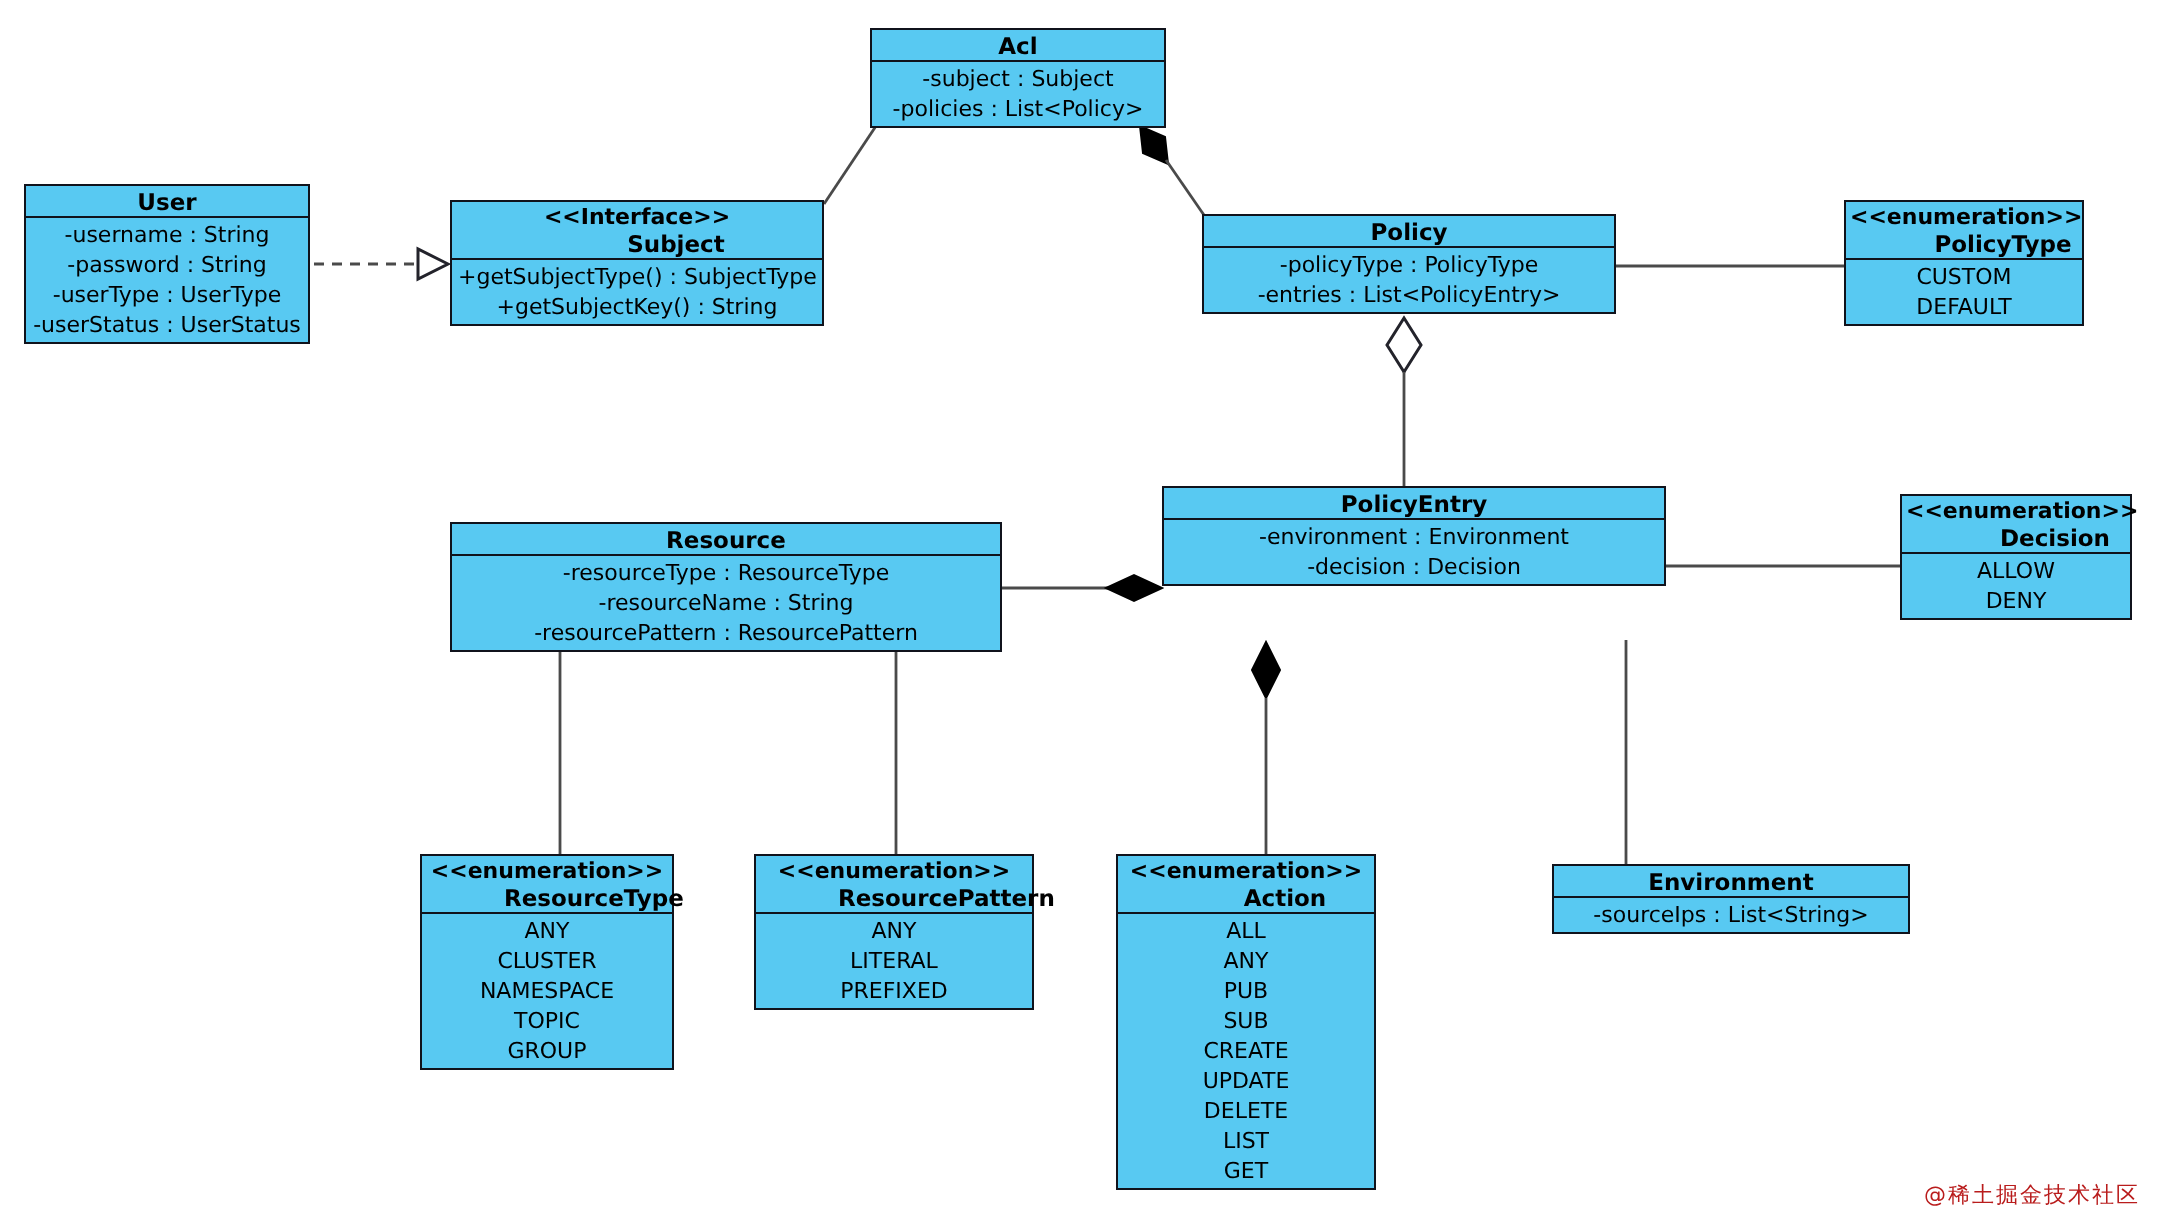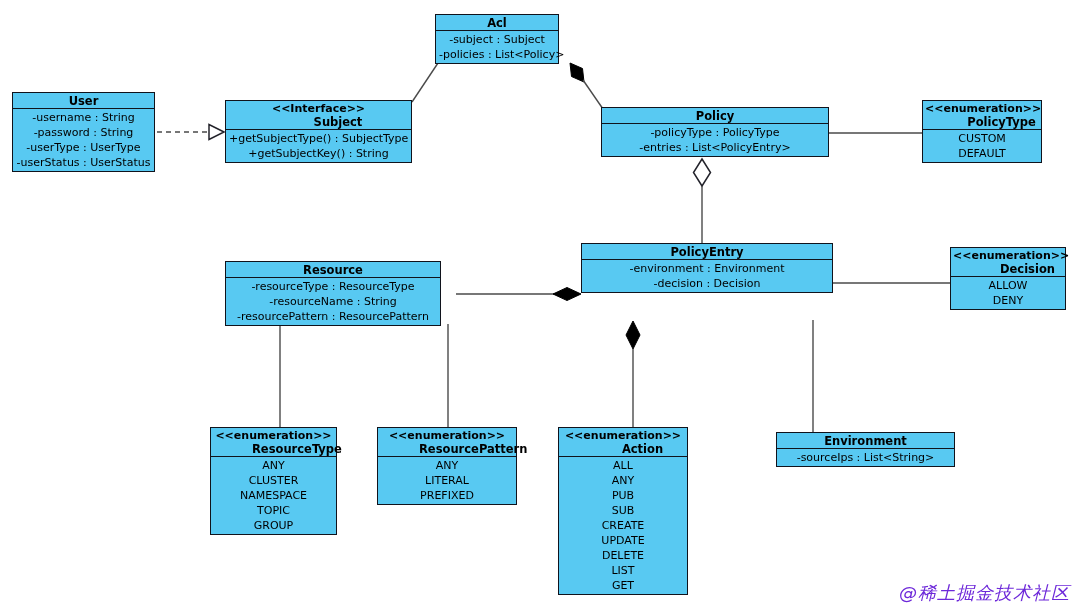--- a/index.html
+++ b/index.html
@@ -10,21 +10,21 @@
   #wires line { stroke:#4a4a4a; stroke-width:1.4; }
   #wires line.dash { stroke-dasharray:5 4; }
   #wires .filled { fill:#000000; stroke:#000000; stroke-width:1; }
   #wires .hollow { fill:#ffffff; stroke:#23232b; stroke-width:1.5; }
   .cls { position:absolute; z-index:1; background:#58c9f2; border:1.6px solid #10131c; color:#000; }
   .hd { border-bottom:1.6px solid #10131c; text-align:center; font-weight:bold; font-size:11.5px; line-height:14px; padding:1px 2px 0 2px; }
   .st { font-weight:bold; font-size:11px; line-height:13px; }
   .nm { line-height:14px;margin-left:39px; }
   .m  { font-size:11px; line-height:15px; padding:0 3px; white-space:nowrap; }
   .body { padding:1px 0;text-align:center; }
-  .watermark { position:absolute; right:10px; bottom:3px; color:#6d28d9; font-size:18px; z-index:2; letter-spacing:1px;font-style:italic; }
+  .watermark { position:absolute; right:10px; bottom:3px; color:#b91c1c; font-size:11px; z-index:2; letter-spacing:1px; }
 </style>
 </head>
 <body>
 
 <div id="canvas">
 
   <svg id="wires" width="1080" height="608">
 
     <line class="dash" x1="157" y1="132" x2="210" y2="132"></line>
     <polygon class="hollow" points="224,132 209,124.5 209,139.5"></polygon>
@@ -47,21 +47,21 @@
     <polygon class="filled" points="633,321 640,335 633,349 626,335"></polygon>
     <line x1="633" y1="349" x2="633" y2="429"></line>
 
     <line x1="813" y1="320" x2="813" y2="434"></line>
 
     <line x1="280" y1="324" x2="280" y2="429"></line>
 
     <line x1="448" y1="324" x2="448" y2="429"></line>
   </svg>
 
-  <div class="cls" style="left:435px;top:14px;width:124px">
+  <div class="cls" style="left:435px;top:14px;width:148px">
     <div class="hd">Acl</div>
     <div class="body">
       <div class="m">-subject : Subject</div>
       <div class="m">-policies : List&lt;Policy&gt;</div>
     </div>
   </div>
 
   <div class="cls" style="left:12px;top:92px;width:143px">
     <div class="hd">User</div>
     <div class="body">
@@ -76,21 +76,21 @@
     <div class="hd">
       <div class="st">&lt;&lt;Interface&gt;&gt;</div>
       <div class="nm">Subject</div>
     </div>
     <div class="body">
       <div class="m">+getSubjectType() : SubjectType</div>
       <div class="m">+getSubjectKey() : String</div>
     </div>
   </div>
 
-  <div class="cls" style="left:601px;top:107px;width:228px">
+  <div class="cls" style="left:601px;top:107px;width:207px">
     <div class="hd">Policy</div>
     <div class="body">
       <div class="m">-policyType : PolicyType</div>
       <div class="m">-entries : List&lt;PolicyEntry&gt;</div>
     </div>
   </div>
 
   <div class="cls" style="left:922px;top:100px;width:120px">
     <div class="hd">
       <div class="st">&lt;&lt;enumeration&gt;&gt;</div>
@@ -103,21 +103,21 @@
   </div>
 
   <div class="cls" style="left:581px;top:243px;width:252px">
     <div class="hd">PolicyEntry</div>
     <div class="body">
       <div class="m">-environment : Environment</div>
       <div class="m">-decision : Decision</div>
     </div>
   </div>
 
-  <div class="cls" style="left:225px;top:261px;width:216px">
+  <div class="cls" style="left:225px;top:261px;width:276px">
     <div class="hd">Resource</div>
     <div class="body">
       <div class="m">-resourceType : ResourceType</div>
       <div class="m">-resourceName : String</div>
       <div class="m">-resourcePattern : ResourcePattern</div>
     </div>
   </div>
 
   <div class="cls" style="left:950px;top:247px;width:116px">
     <div class="hd">

